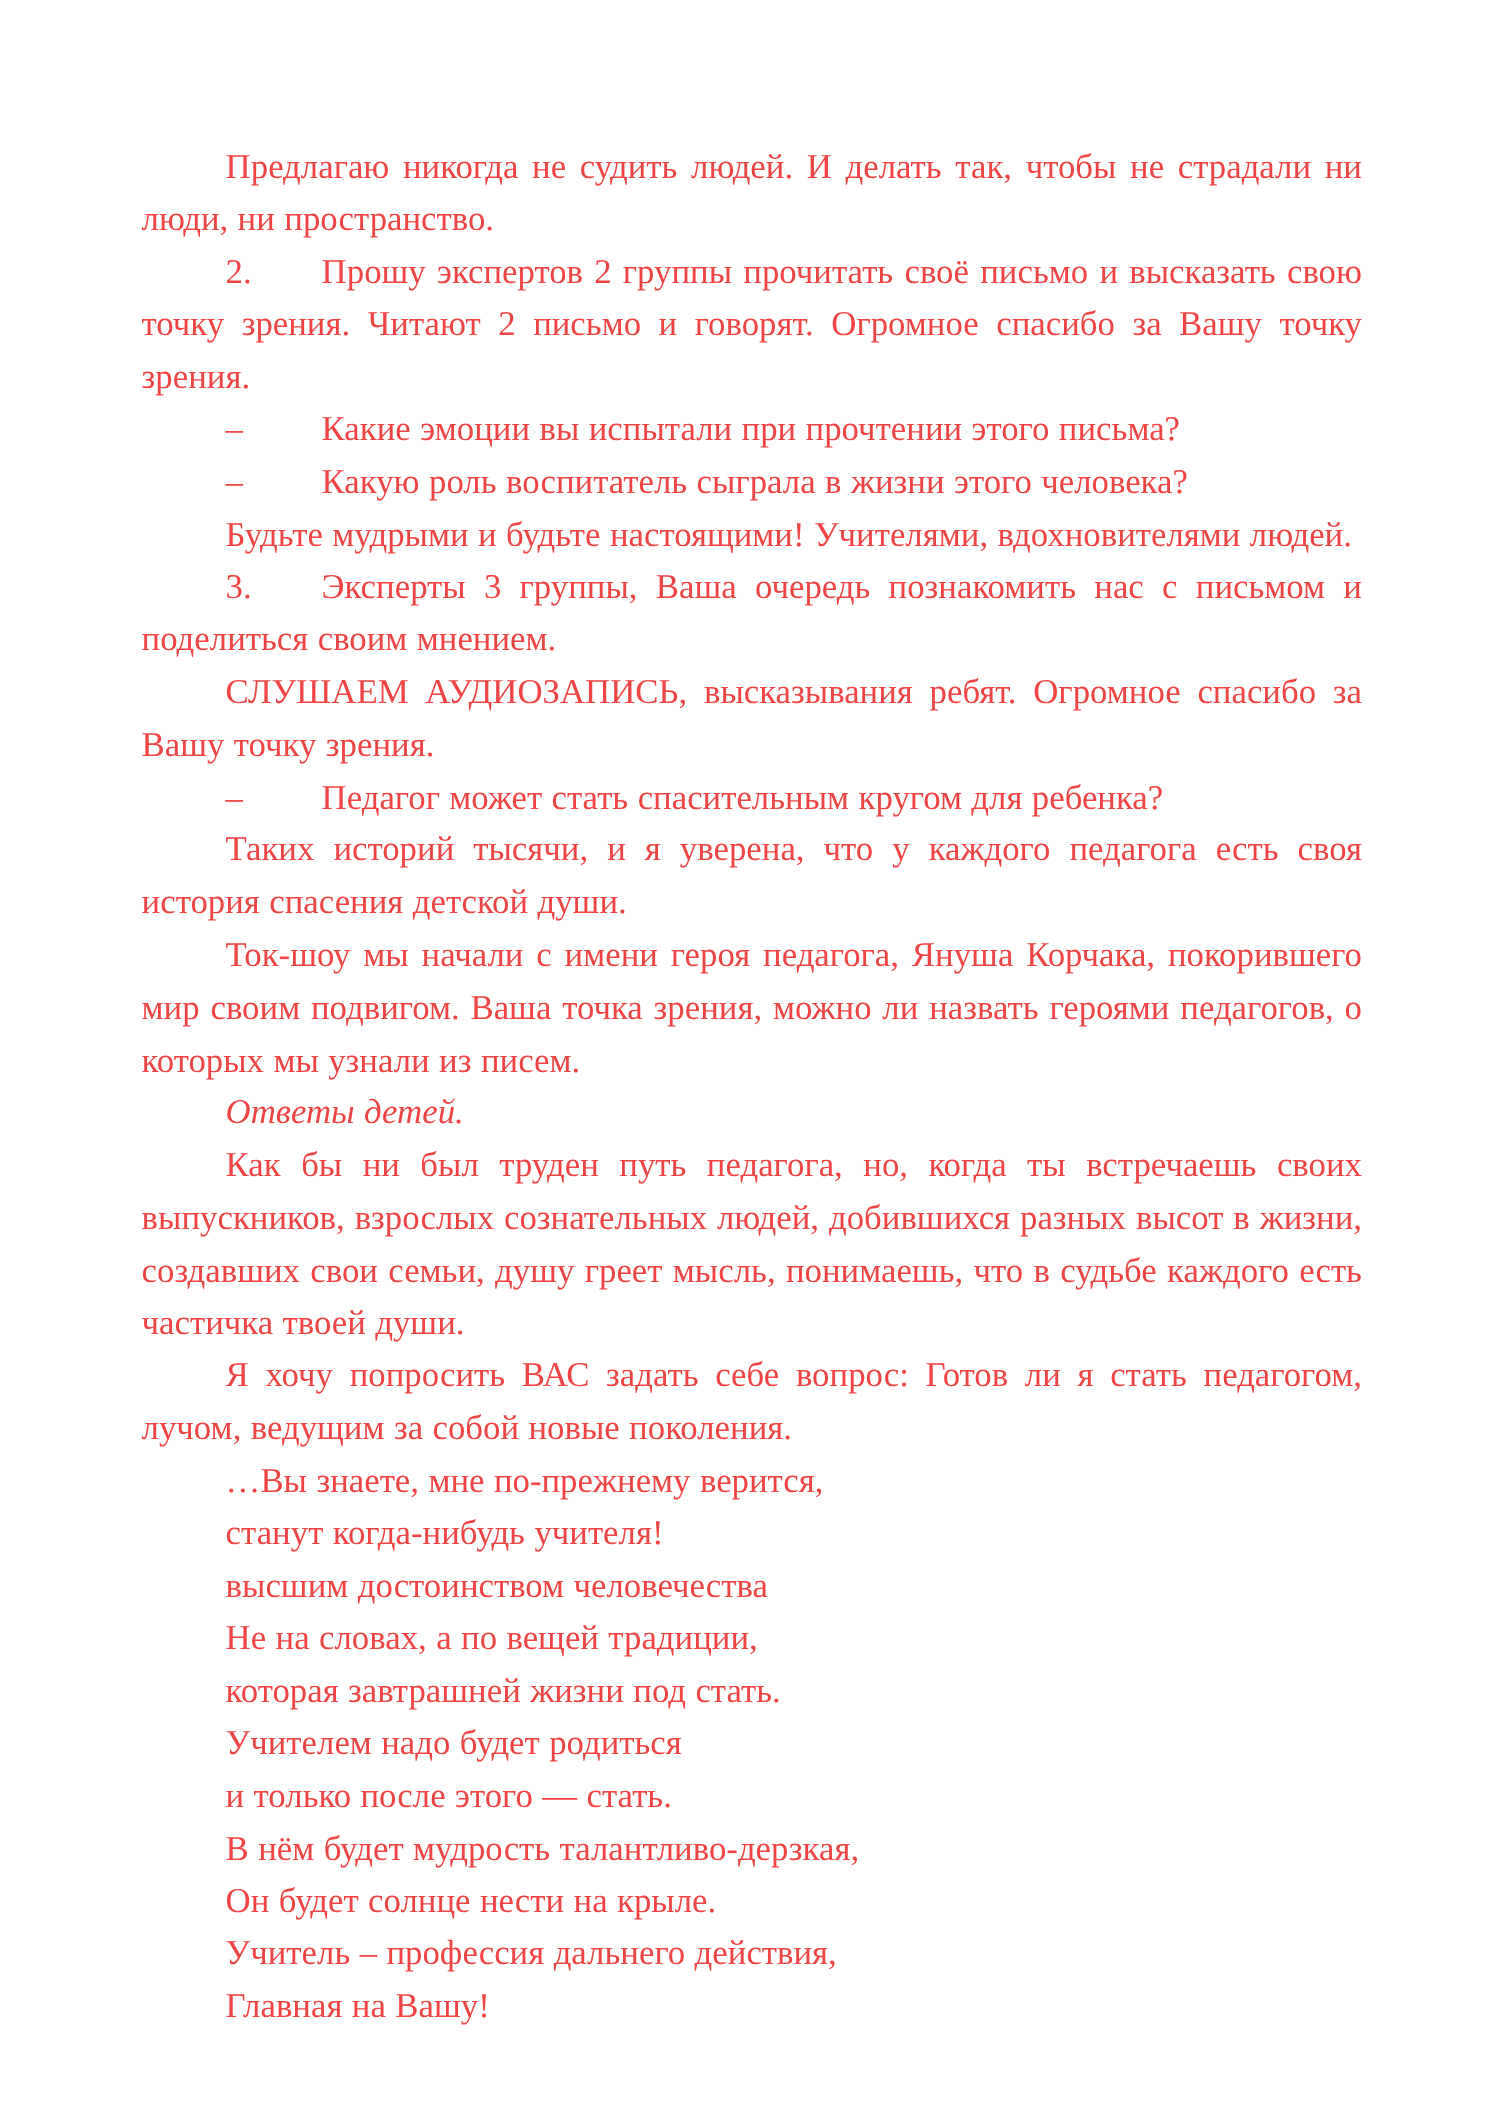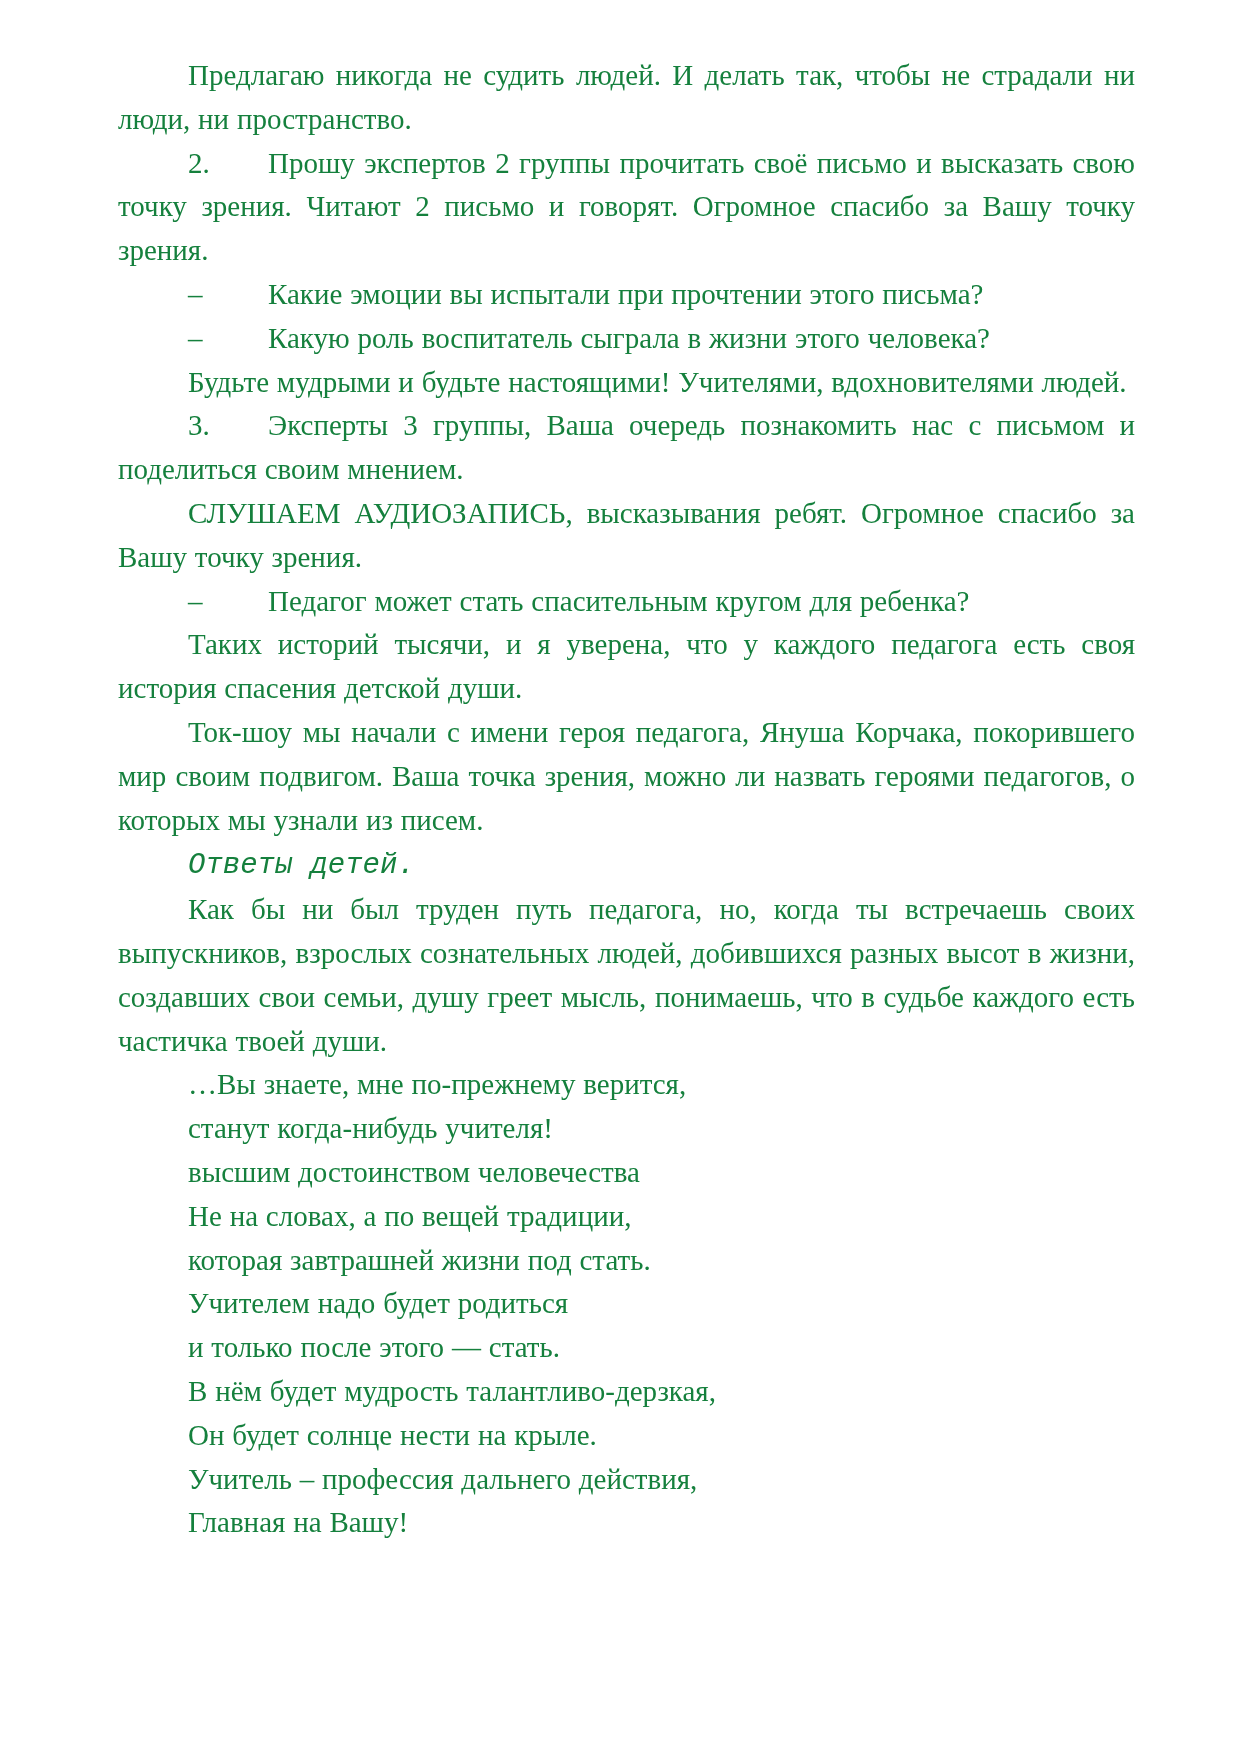--- a/index.html
+++ b/index.html
@@ -7,22 +7,22 @@
     padding: 0;
     background: #ffffff;
   }
   .page {
     position: relative;
     width: 1240px;
     height: 1754px;
     background: #ffffff;
     overflow: hidden;
     box-sizing: border-box;
-    padding: 54px 105px 0 118px;
-    color: #15803d;
+    padding: 118px 105px 0 118px;
+    color: #ef4444;
     font-family: "Liberation Serif", "DejaVu Serif", serif;
     font-size: 29px;
     line-height: 43.8px;
   }
   .para {
     margin: 0;
     padding: 0;
     text-align: justify;
     text-indent: 70px;
     hyphens: none;
@@ -31,39 +31,40 @@
   .para.poem {
     text-align: left;
   }
   .marker {
     display: inline-block;
     width: 80px;
     text-indent: 0;
     vertical-align: baseline;
   }
   .run-bold  { font-weight: normal; }
-  .run-italic{ font-style: italic; font-family: Liberation Mono, monospace; }
+  .run-italic{ font-style: italic; }
 </style>
 </head>
 <body>
 
 <div class="page">
   <div id="document-content">
       <p class="para body"><span class="">Предлагаю никогда не судить людей. И делать так, чтобы не страдали ни люди, ни пространство.</span></p>
       <p class="para body"><span class="marker">2.</span><span class="">Прошу экспертов 2 группы прочитать своё письмо и высказать свою точку зрения. </span><span class="run-bold ">Читают 2 письмо</span><span class=""> и говорят. Огромное спасибо за Вашу точку зрения.</span></p>
       <p class="para body"><span class="marker">–</span><span class="">Какие эмоции вы испытали при прочтении этого письма?</span></p>
       <p class="para body"><span class="marker">–</span><span class="">Какую роль воспитатель сыграла в жизни этого человека?</span></p>
       <p class="para body"><span class="">Будьте мудрыми и будьте настоящими! Учителями, вдохновителями людей.</span></p>
       <p class="para body"><span class="marker">3.</span><span class="run-bold ">Эксперты 3 группы</span><span class="">, Ваша очередь познакомить нас с письмом и поделиться своим мнением.</span></p>
       <p class="para body"><span class="">СЛУШАЕМ АУДИОЗАПИСЬ, высказывания ребят. Огромное спасибо за Вашу точку зрения.</span></p>
       <p class="para body"><span class="marker">–</span><span class="">Педагог может стать спасительным кругом для ребенка?</span></p>
       <p class="para body"><span class="">Таких историй тысячи, и я уверена, что у каждого педагога есть своя история спасения детской души.</span></p>
       <p class="para body"><span class="">Ток-шоу мы начали с имени героя педагога, Януша Корчака, покорившего мир своим подвигом. Ваша точка зрения, можно ли назвать героями педагогов, о которых мы узнали из писем.</span></p>
       <p class="para body"><span class="run-italic">Ответы детей.</span></p>
       <p class="para body"><span class="">Как бы ни был труден путь педагога, но, когда ты встречаешь своих выпускников, взрослых сознательных людей, добившихся разных высот в жизни, создавших свои семьи, душу греет мысль, понимаешь, что в судьбе каждого есть частичка твоей души.</span></p>
+      <p class="para body"><span class="">Я хочу попросить ВАС задать себе вопрос: Готов ли я стать педагогом, лучом, ведущим за собой новые поколения.</span></p>
       <p class="para poem"><span class="">…Вы знаете, мне по-прежнему верится,</span></p>
       <p class="para poem"><span class="">станут когда-нибудь учителя!</span></p>
       <p class="para poem"><span class="">высшим достоинством человечества</span></p>
       <p class="para poem"><span class="">Не на словах, а по вещей традиции,</span></p>
       <p class="para poem"><span class="">которая завтрашней жизни под стать.</span></p>
       <p class="para poem"><span class="">Учителем надо будет родиться</span></p>
       <p class="para poem"><span class="">и только после этого — стать.</span></p>
       <p class="para poem"><span class="">В нём будет мудрость талантливо-дерзкая,</span></p>
       <p class="para poem"><span class="">Он будет солнце нести на крыле.</span></p>
       <p class="para poem"><span class="">Учитель – профессия дальнего действия,</span></p>

